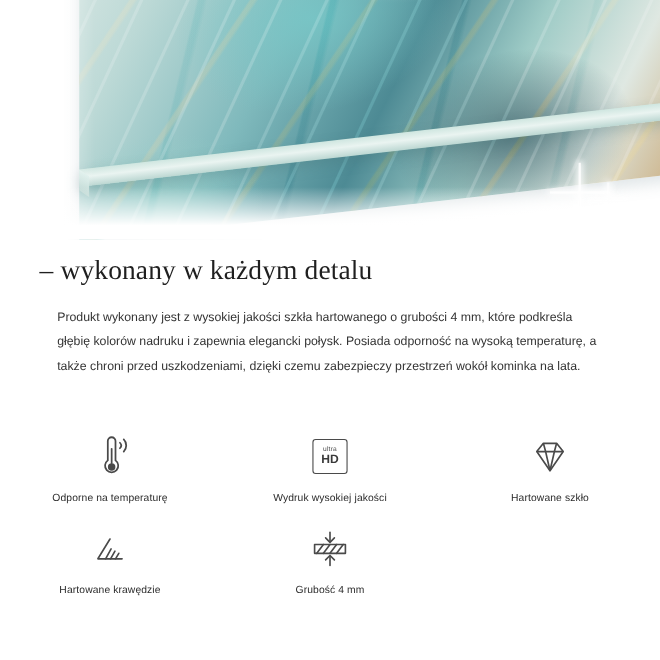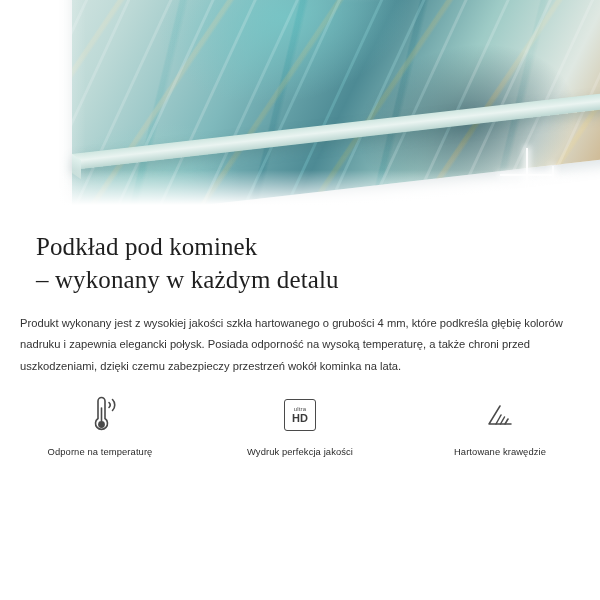--- a/index.html
+++ b/index.html
@@ -133,21 +133,21 @@
     line-height: 1.33;
     color: #1f1f1f;
     margin: 0;
     padding: 12px 36px 0 36px;
     font-weight: 400;
     letter-spacing: 0.1px;
   }
   .headline .l2 { display: block; }
   .body-copy {
     margin: 16px 0 0 0;
-    padding: 0 20px;
+    padding: 0 52px;
     font-size: 11.2px;
     line-height: 1.95;
     color: #333333;
   }
 
   
   .features {
     position: absolute;
     left: 0;
     top: 392px;
@@ -210,21 +210,20 @@
     </div>
     <div class="hero-edge"></div>
     <div class="hero-edge-left"></div>
     <div class="sparkle s1"></div>
     <div class="sparkle s2"></div>
     <div class="hero-fade"></div>
   </div>
 
   <div class="content">
     <h1 class="headline">
-      <span>Podkład pod kominek</span>
       <span class="l2">– wykonany w każdym detalu</span>
     </h1>
     <p class="body-copy">Produkt wykonany jest z wysokiej jakości szkła hartowanego o grubości 4 mm, które podkreśla głębię kolorów nadruku i zapewnia elegancki połysk. Posiada odporność na wysoką temperaturę, a także chroni przed uszkodzeniami, dzięki czemu zabezpieczy przestrzeń wokół kominka na lata.</p>
   </div>
 
   <div class="features">
 
     <div class="feature">
       <div class="feature-icon">
         <svg width="40" height="42" viewBox="0 0 40 42" fill="none" stroke="#4a4a4a" stroke-width="1.6" stroke-linecap="round">
@@ -238,33 +237,60 @@
       <div class="feature-label">Odporne na temperaturę</div>
     </div>
 
     <div class="feature">
       <div class="feature-icon">
         <div class="ultrahd-box">
           <span class="u">ultra</span>
           <span class="hd">HD</span>
         </div>
       </div>
-      <div class="feature-label">Wydruk perfekcja jakości</div>
-    </div>
-
-
+      <div class="feature-label">Wydruk wysokiej jakości</div>
+    </div>
+
+
+    <div class="feature">
+      <div class="feature-icon">
+        <svg width="40" height="40" viewBox="0 0 40 40" fill="none" stroke="#4a4a4a" stroke-width="1.5" stroke-linejoin="round">
+          <path d="M8 15.5L14 8h12l6 7.5L20 33z"></path>
+          <path d="M8 15.5h24"></path>
+          <path d="M14 8l2 7.5L20 33"></path>
+          <path d="M26 8l-2 7.5L20 33"></path>
+        </svg>
+      </div>
+      <div class="feature-label">Hartowane szkło</div>
+    </div>
 
     <div class="feature">
       <div class="feature-icon">
         <svg width="40" height="36" viewBox="0 0 40 36" fill="none" stroke="#4a4a4a" stroke-width="1.5" stroke-linecap="round" stroke-linejoin="round">
           <path d="M9 27h22L20 9z" stroke="none"></path>
           <path d="M31 27H9L20 9"></path>
           <line x1="16" y1="27" x2="21" y2="18"></line>
           <line x1="20.5" y1="27" x2="24.5" y2="20"></line>
           <line x1="25" y1="27" x2="28" y2="22"></line>
         </svg>
       </div>
       <div class="feature-label">Hartowane krawędzie</div>
     </div>
 
+    <div class="feature">
+      <div class="feature-icon">
+        <svg width="44" height="40" viewBox="0 0 44 40" fill="none" stroke="#4a4a4a" stroke-width="1.5" stroke-linecap="round" stroke-linejoin="round">
+          <line x1="22" y1="5" x2="22" y2="13"></line>
+          <path d="M18 10l4 4 4-4"></path>
+          <rect x="8" y="16" width="28" height="8"></rect>
+          <line x1="10" y1="24" x2="16" y2="16"></line>
+          <line x1="16" y1="24" x2="22" y2="16"></line>
+          <line x1="22" y1="24" x2="28" y2="16"></line>
+          <line x1="28" y1="24" x2="34" y2="16"></line>
+          <line x1="22" y1="35" x2="22" y2="27"></line>
+          <path d="M18 30l4-4 4 4"></path>
+        </svg>
+      </div>
+      <div class="feature-label">Grubość 4 mm</div>
+    </div>
 
   </div>
 </div>
 
 </body></html>

